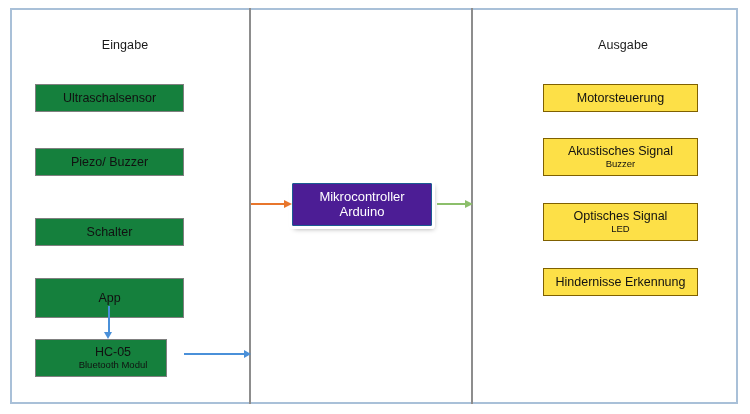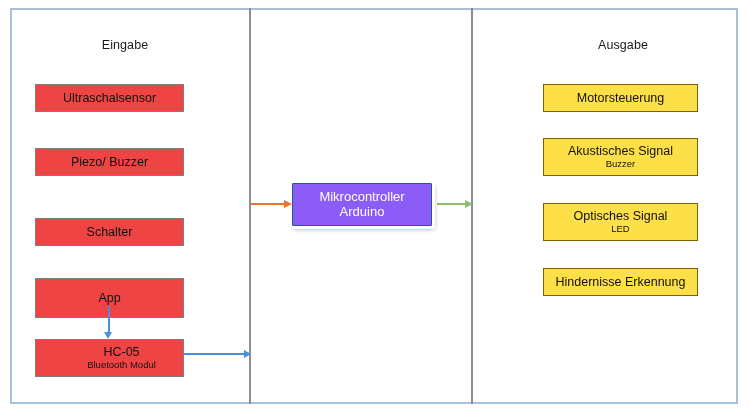--- a/index.html
+++ b/index.html
@@ -70,30 +70,30 @@
     white-space: nowrap;
   }
   .node .sub {
     font-size: 9.5px;
     color: #111111;
     white-space: nowrap;
     margin-top: 1px;
   }
 
   .node.green {
-    background: #ef4444;
+    background: #15803d;
     border: 1px solid #7f7f7f;
   }
   .node.yellow {
     background: #fde047;
     border: 1px solid #7f6000;
     text-align: center;
   }
   .node.blue {
-    background: #8b5cf6;
+    background: #4c1d95;
     border: 1px solid #1b5c92;
     box-shadow: 0 0 0 3px #ffffff, 2px 3px 5px rgba(0,0,0,0.35);
     border-radius: 1px;
   }
   .node.blue .title {
     color: #ffffff;
     font-size: 13px;
   }
 
   
@@ -143,21 +143,21 @@
   </div>
 
   <div class="node green" style="left:35px; top:218px; width:149px; height:28px;">
     <span class="title">Schalter</span>
   </div>
 
   <div class="node green" style="left:35px; top:278px; width:149px; height:40px;">
     <span class="title">App</span>
   </div>
 
-  <div class="node green" style="left:35px; top:339px; width:149px; height:38px;padding-left:24px;">
+  <div class="node green" style="left:35px; top:339px; width:132px; height:38px;padding-left:24px;">
     <span class="title">HC-05</span>
     <span class="sub">Bluetooth Modul</span>
   </div>
 
   <div class="node blue" style="left:292px; top:183px; width:140px; height:43px;">
     <span class="title">Mikrocontroller</span>
     <span class="title">Arduino</span>
   </div>
 
   <div class="node yellow" style="left:543px; top:84px; width:155px; height:28px;">

